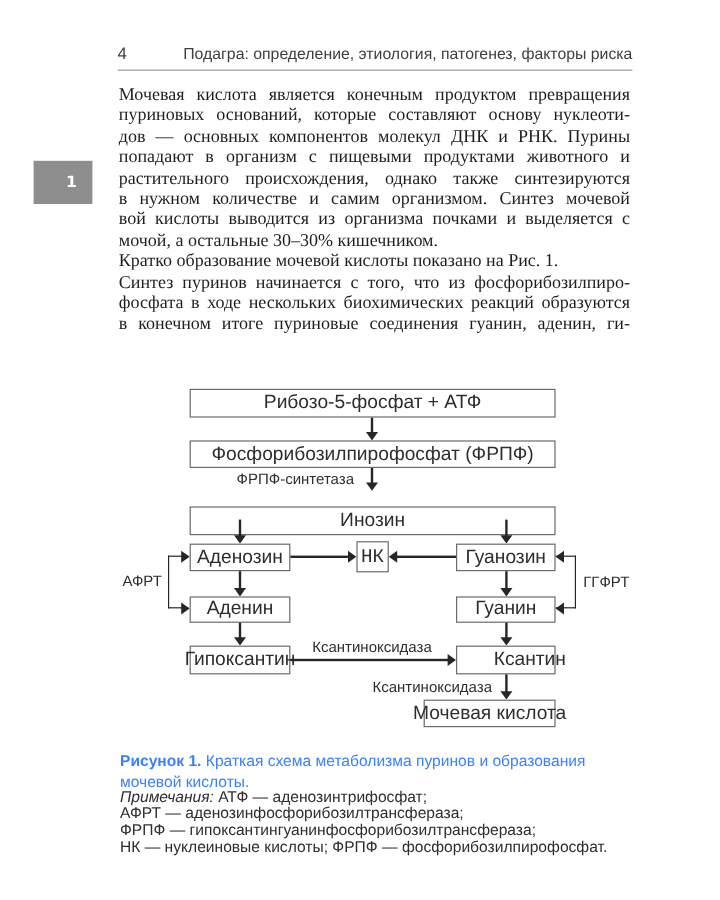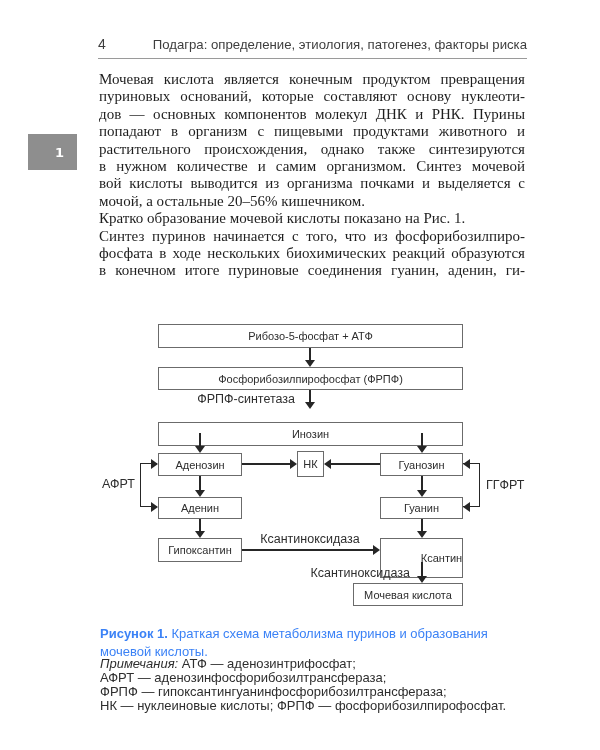--- a/index.html
+++ b/index.html
@@ -24,31 +24,31 @@
   .body-text { position:absolute; left:99px; top:71px; width:426px;
                font-family:"Liberation Serif", serif; font-size:15px;
                line-height:17.4px; color:#1e1e1e; }
   .body-text .ln { text-align:left; }
   .body-text .ln.j { text-align:justify; text-align-last:justify; }
   .body-text b { font-weight:normal; }
 
   
   .dg-box { position:absolute; background:#fff; border:1.5px solid #6b6b6b;
             display:flex; align-items:center; justify-content:center;
-            font-size:11px; color:#2d2d2d; white-space:nowrap; }
+            font-size:16px; color:#2d2d2d; white-space:nowrap; }
   .b1  { left:158px; top:324px; width:305px; height:24px; }
   .b2  { left:158px; top:367px; width:305px; height:23px; }
   .b3  { left:158px; top:409px; width:305px; height:24px;margin-top:13px; }
   .b4  { left:158px; top:453px; width:84px;  height:23px; }
-  .b5  { left:297px; top:451px; width:27px;  height:26px; }
+  .b5  { left:297px; top:451px; width:27px;  height:26px;font-family:Liberation Mono, monospace; }
   .b6  { left:380px; top:453px; width:83px;  height:23px; }
   .b7  { left:158px; top:497px; width:84px;  height:22px; }
   .b8  { left:380px; top:497px; width:83px;  height:22px; }
   .b9  { left:158px; top:538px; width:84px;  height:24px; }
-  .b10 { left:380px; top:538px; width:83px;  height:40px;padding-left:40px; }
+  .b10 { left:380px; top:538px; width:83px;  height:24px;padding-left:40px; }
   .b11 { left:353px; top:583px; width:110px; height:23px; }
 
   .dg-label { position:absolute; font-size:12.5px; color:#2e2e2e; white-space:nowrap; }
   .lab-prpp { left:160px; top:392px; width:135px; text-align:right; }
   .lab-aprt { left:102px; top:477px; width:36px; }
   .lab-hgprt{ left:486px; top:478px; width:42px; }
   .lab-xo1  { left:240px; top:532px; width:140px; text-align:center; }
   .lab-xo2  { left:270px; top:566px; width:140px; text-align:right; }
 
   
@@ -118,21 +118,21 @@
   </div>
 
   <div class="body-text" id="body-text">
       <div class="ln j"><span>Мочевая кислота является конечным продуктом превращения</span></div>
       <div class="ln j"><span>пуриновых оснований, которые составляют основу нуклеоти-</span></div>
       <div class="ln j"><span>дов — основных компонентов молекул ДНК и РНК. Пурины</span></div>
       <div class="ln j"><span>попадают в организм с пищевыми продуктами животного и</span></div>
       <div class="ln j"><span>растительного происхождения, однако также синтезируются</span></div>
       <div class="ln j"><span>в нужном количестве и самим организмом. Синтез мочевой</span></div>
       <div class="ln j"><span>вой кислоты выводится из организма почками и выделяется с</span></div>
-      <div class="ln"><span>мочой, а остальные 20–56% кишечником.</span></div>
+      <div class="ln"><span>мочой, а остальные 30–30% кишечником.</span></div>
       <div class="ln"><span>Кратко образование мочевой кислоты показано на </span><b>Рис. 1</b><span>.</span></div>
       <div class="ln j"><span>Синтез пуринов начинается с того, что из фосфорибозилпиро-</span></div>
       <div class="ln j"><span>фосфата в ходе нескольких биохимических реакций образуются</span></div>
       <div class="ln j"><span>в конечном итоге пуриновые соединения гуанин, аденин, ги-</span></div>
     </div>
 
   <div class="dg-box b1">Рибозо-5-фосфат + АТФ</div>
   <div class="arr-v av1"></div>
   <div class="dg-box b2">Фосфорибозилпирофосфат (ФРПФ)</div>
   <div class="dg-label lab-prpp">ФРПФ-синтетаза</div>

